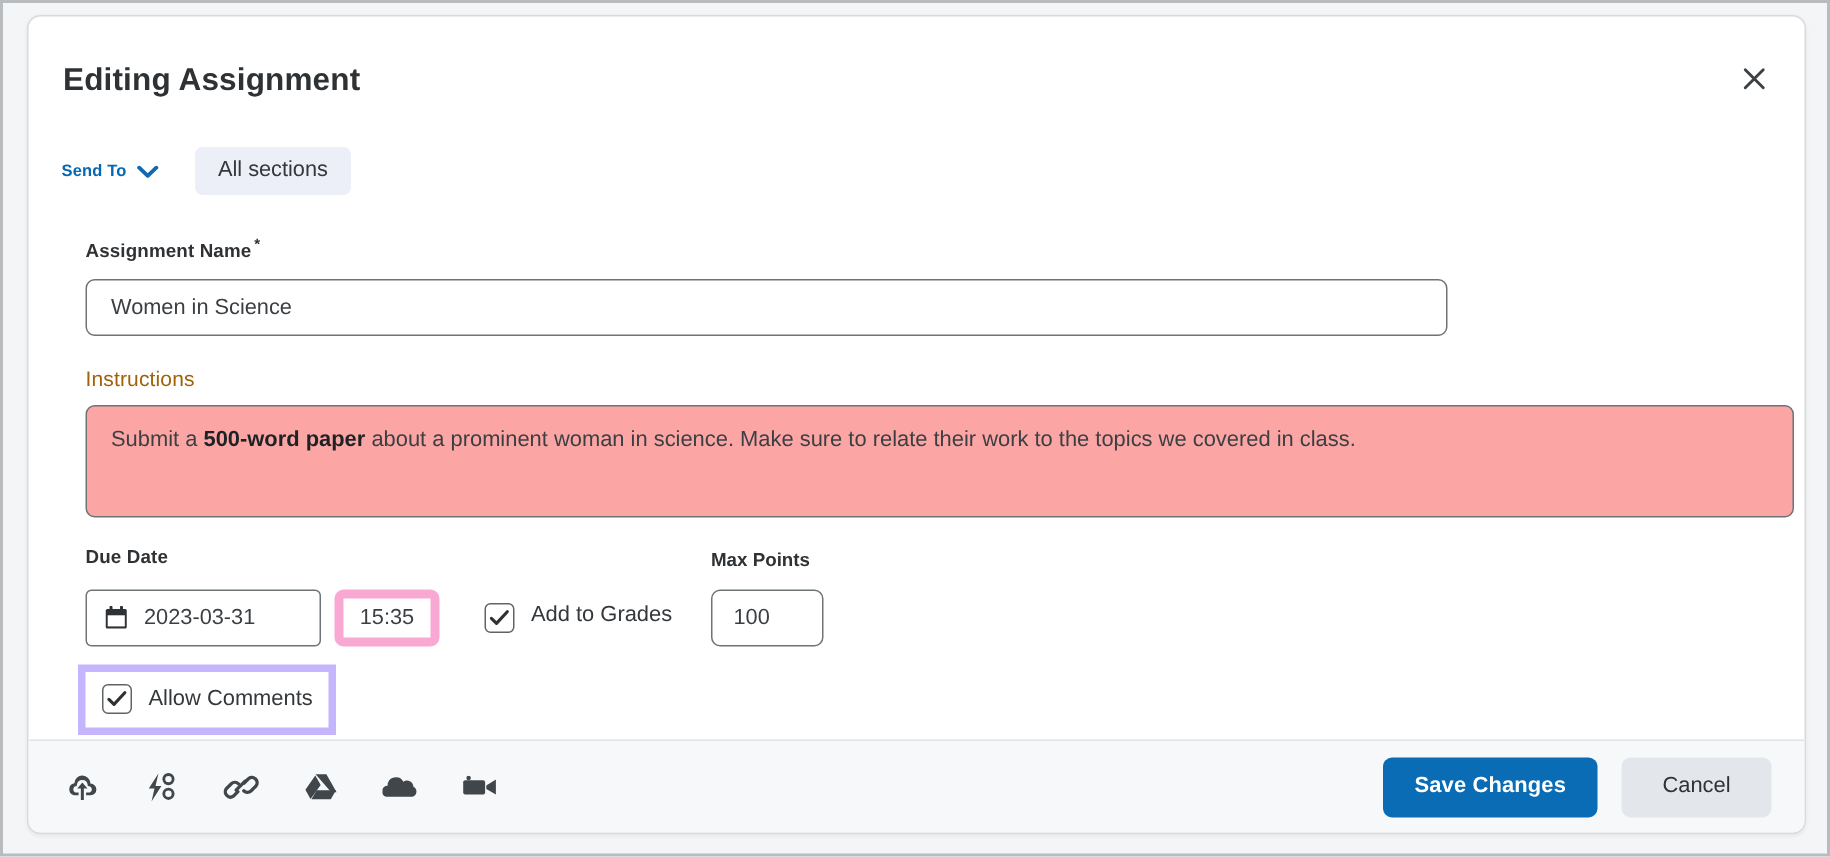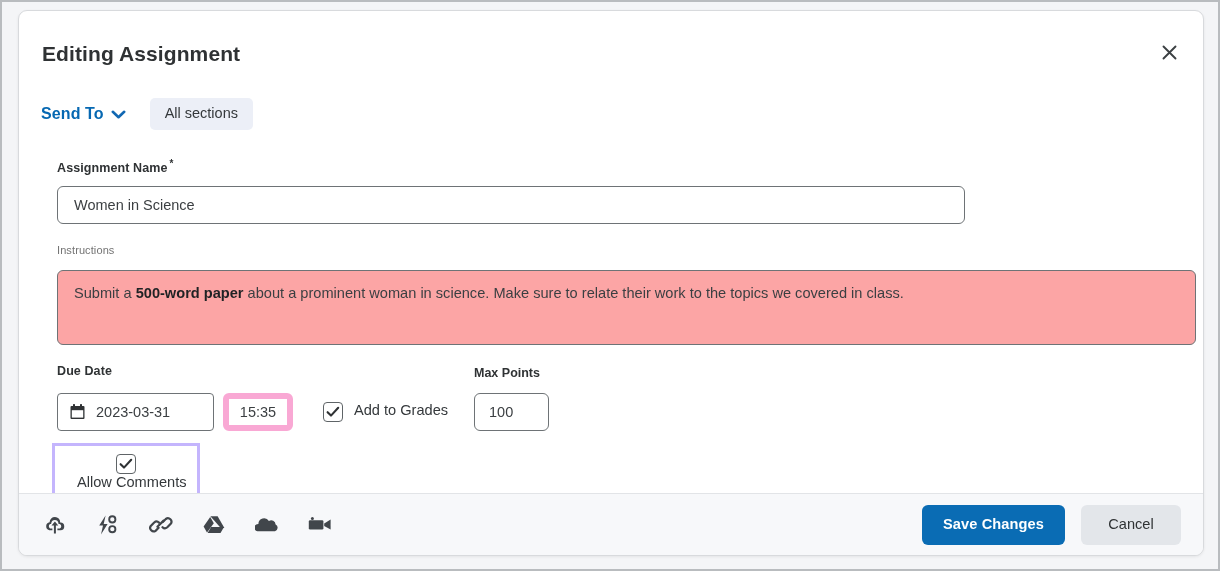--- a/index.html
+++ b/index.html
@@ -65,21 +65,21 @@
   .sendto-row {
     position: absolute;
     left: 22px;
     top: 86px;
     display: flex;
     align-items: center;
     height: 34px;
   }
   .sendto-link {
     color: #0668b2;
-    font-size: 16px;
+    font-size: 11px;
     font-weight: bold;
     cursor: pointer;
     letter-spacing: 0.1px;
   }
   .sendto-caret {
     margin-left: 7px;
     display: flex;
     align-items: center;
     cursor: pointer;
   }
@@ -103,22 +103,22 @@
     letter-spacing: 0.1px;
   }
   .label-req {
     color: #2f3234;
     font-size: 10px;
     vertical-align: super;
     margin-left: 2px;
   }
   .label-instructions {
     font-weight: normal;
-    font-size: 11px;
-    color: #737373;
+    font-size: 14px;
+    color: #a16207;
   }
 
   .text-input {
     position: absolute;
     box-sizing: border-box;
     border: 1px solid #6e7376;
     border-radius: 6px;
     background: #ffffff;
     font-family: "Liberation Sans", sans-serif;
     color: #3b3f42;
@@ -235,27 +235,26 @@
     font-size: 14.5px;
     padding: 0 14px;
   }
 
   
   .allow-comments-hl {
     position: absolute;
     left: 33px;
     top: 432px;
     box-sizing: border-box;
-    border: 3px solid #c4b5fd;
+    border: 5px solid #c4b5fd;
     padding: 8px 11px 9px 11px;
     display: flex;
     align-items: center;
     cursor: pointer;
     background: #fff;
-    flex-direction: column;
   }
 
   
   .footer {
     position: absolute;
     left: 0;
     bottom: 0;
     width: 1184px;
     height: 62px;
     background: #f7f8fa;

